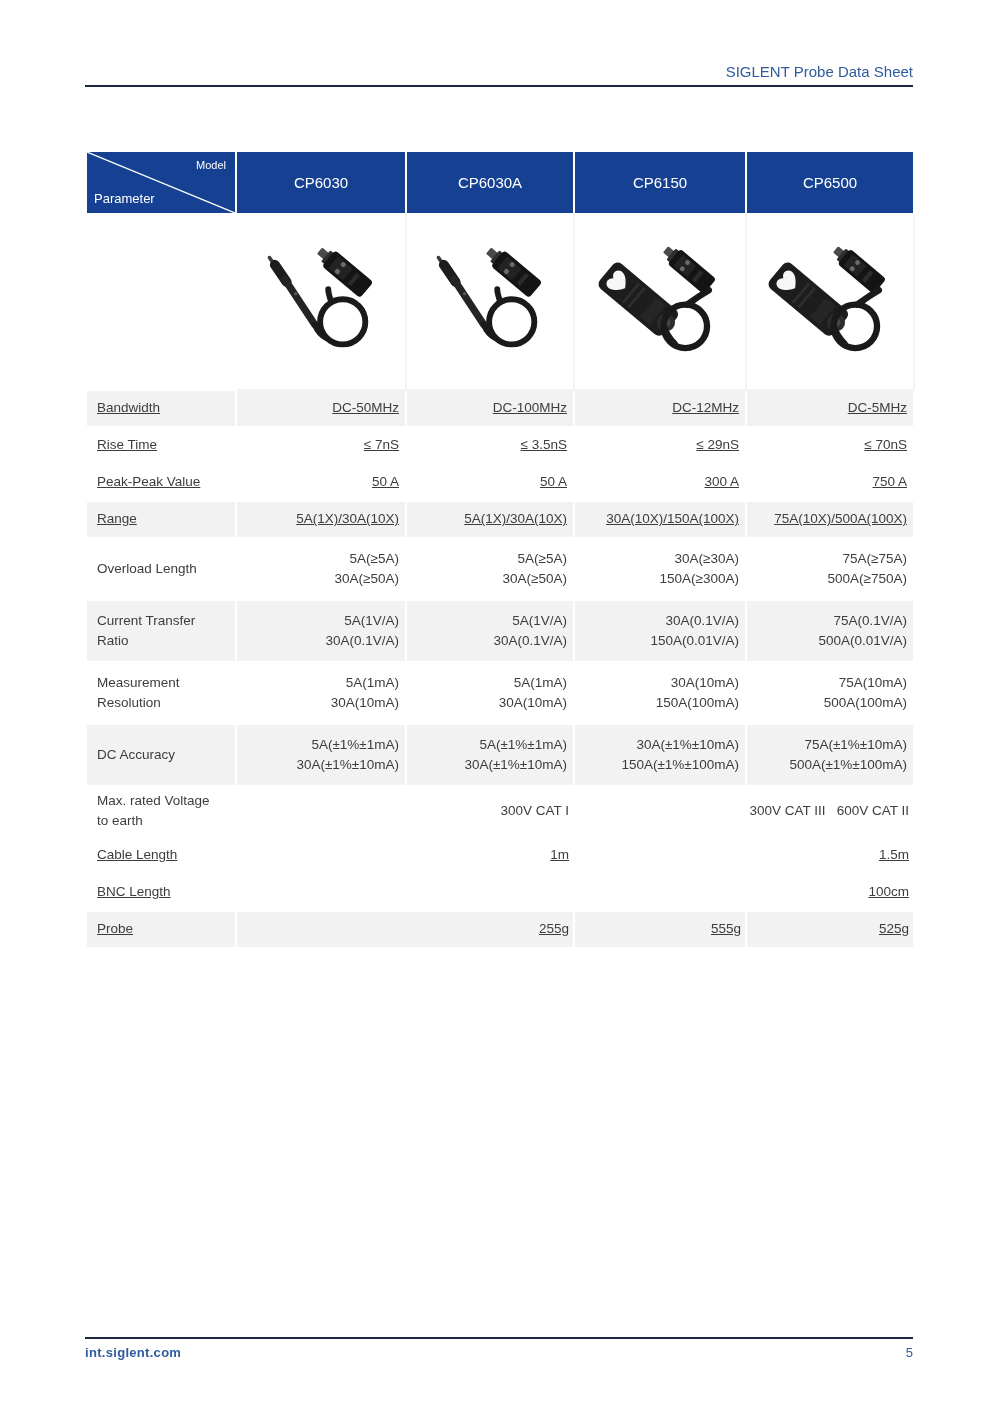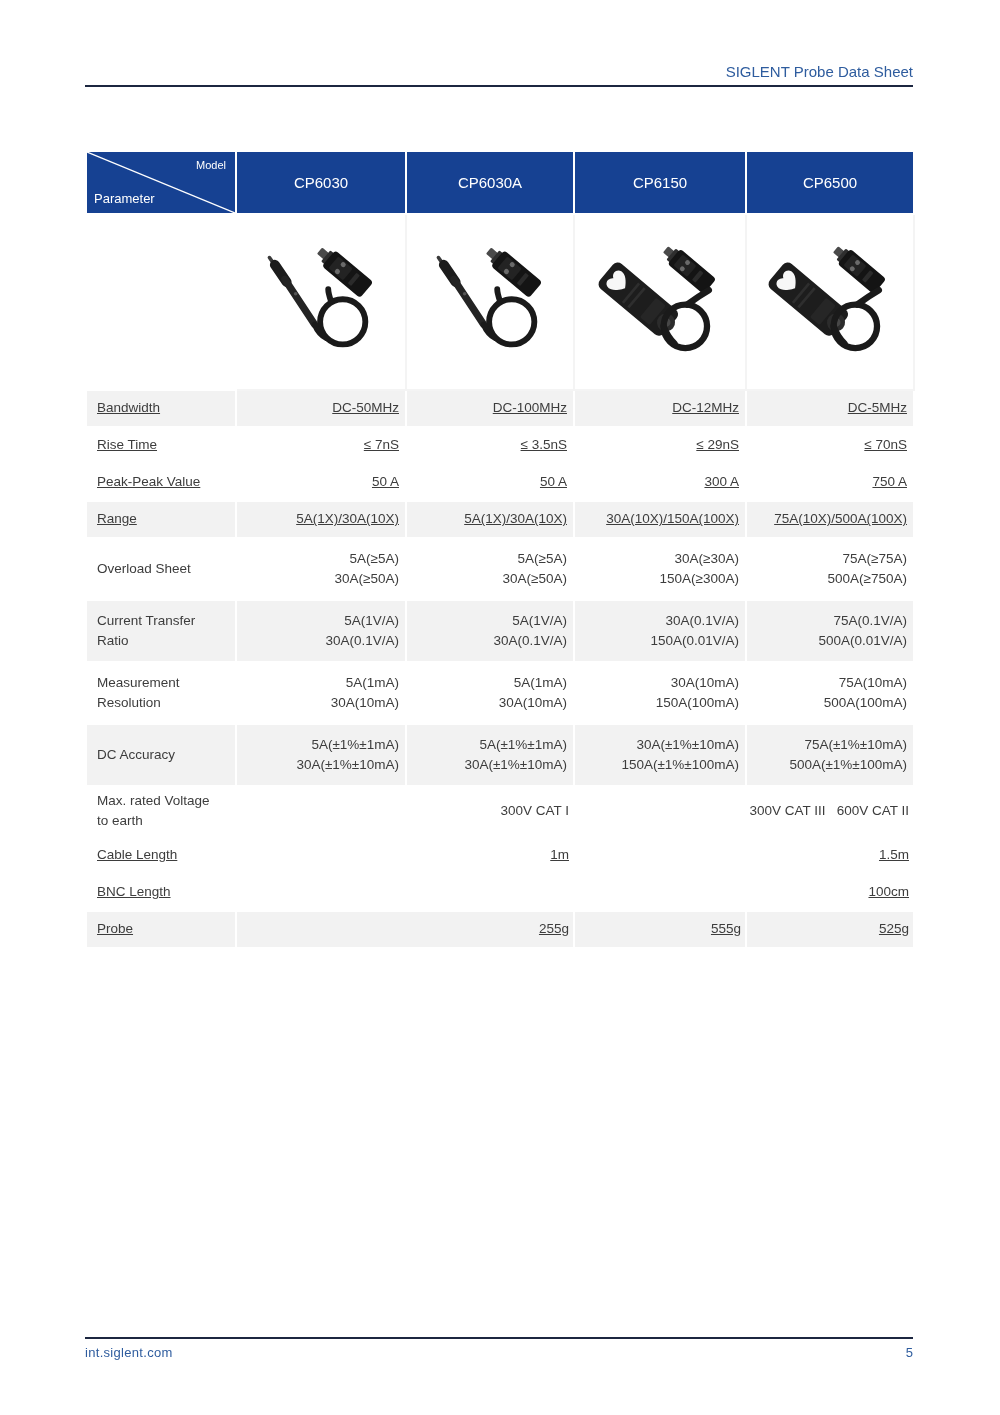--- a/index.html
+++ b/index.html
@@ -57,21 +57,21 @@
   
   .footer-rule{
     position:absolute;top:1337px;left:85px;width:828px;height:2px;
     background:#1c2640;
   }
   .doc-footer{
     position:absolute;top:1345px;left:85px;width:828px;
     display:flex;justify-content:space-between;align-items:center;
     font-size:13px;color:#2e5c9e;
   }
-  .doc-footer .site{ font-weight:400;letter-spacing:0.3px;text-decoration:none;color:#2e5c9e;text-align:center; }
+  .doc-footer .site{ font-weight:700;letter-spacing:0.3px;text-decoration:none;color:#2e5c9e;text-align:center; }
 </style>
 </head>
 <body>
 
 <div class="page">
 
   <div class="doc-header">
     <span>SIGLENT Probe Data Sheet</span>
   </div>
   <div class="header-rule"></div>
@@ -208,21 +208,21 @@
           <td class="value-cell">750 A</td>
         </tr>
         <tr class="band-gray h-s">
           <td class="label-cell">Range</td>
           <td class="value-cell">5A(1X)/30A(10X)</td>
           <td class="value-cell">5A(1X)/30A(10X)</td>
           <td class="value-cell">30A(10X)/150A(100X)</td>
           <td class="value-cell">75A(10X)/500A(100X)</td>
         </tr>
         <tr class="band-white h-l">
-          <td class="label-cell">Overload Sheet</td>
+          <td class="label-cell">Overload Length</td>
           <td class="value-cell">5A(≥5A)
 30A(≥50A)</td>
           <td class="value-cell">5A(≥5A)
 30A(≥50A)</td>
           <td class="value-cell">30A(≥30A)
 150A(≥300A)</td>
           <td class="value-cell">75A(≥75A)
 500A(≥750A)</td>
         </tr>
         <tr class="band-gray h-l">

